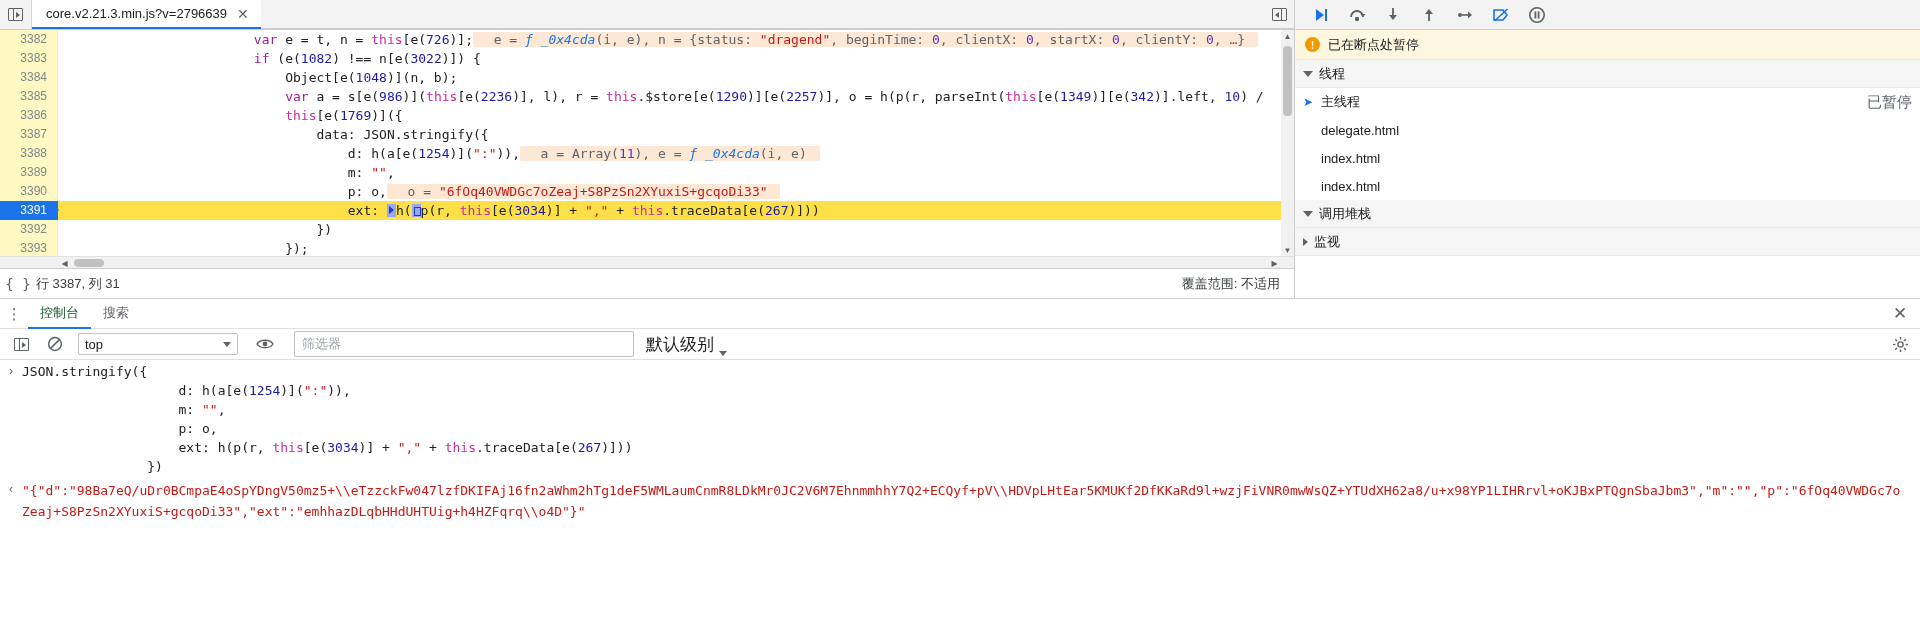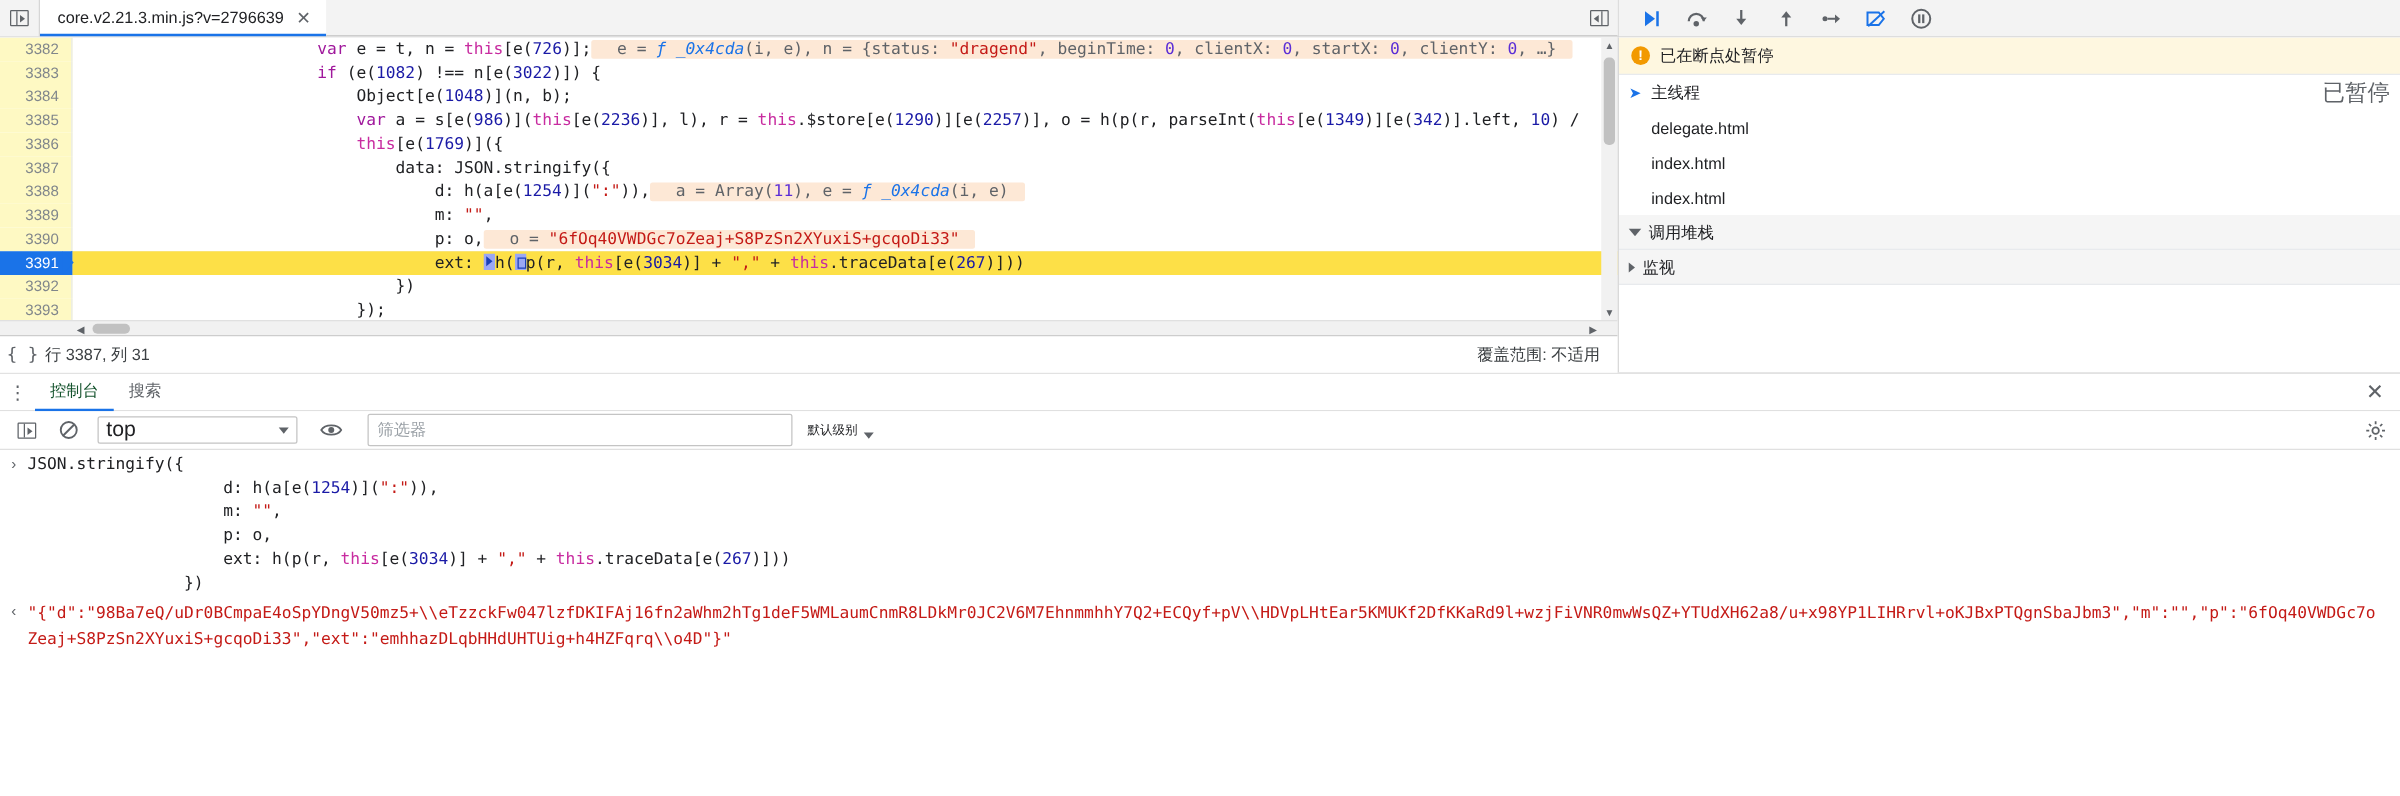--- a/index.html
+++ b/index.html
@@ -145,44 +145,44 @@
   .caret { width: 0; height: 0; border-left: 5px solid #5f6368; border-top: 4px solid transparent; border-bottom: 4px solid transparent; }
   .caret.open { border-left: 5px solid transparent; border-right: 5px solid transparent; border-top: 6px solid #5f6368; border-bottom: 0; }
   .sb-row {
     display: flex; align-items: center; height: 28px; padding: 0 8px 0 26px;
     font-size: 13px; color: #202124; position: relative;
   }
   .sb-row.thread { font-weight: normal; }
   .sb-row .thr-arrow {
     position: absolute; left: 8px; color: #1a73e8; font-size: 12px;
   }
-  .sb-row .status { margin-left: auto; color: #5f6368; font-size: 18px; }
+  .sb-row .status { margin-left: auto; color: #5f6368; font-size: 15px; }
 
   
   .console { flex: 1; display: flex; flex-direction: column; border-top: 1px solid #cdcdcd; background: #ffffff; min-height: 0; }
   .console-tabs { height: 30px; display: flex; align-items: center; border-bottom: 1px solid #e0e0e0; background: #ffffff; }
   .kebab { width: 28px; display: flex; align-items: center; justify-content: center; color: #5f6368; font-size: 15px; letter-spacing: 0; }
   .ctab { padding: 0 12px; height: 30px; display: flex; align-items: center; font-size: 13px; color: #5f6368; border-bottom: 2px solid transparent; }
   .ctab.sel { color: #14532d; border-bottom: 2px solid #1a73e8; }
   .console-close { margin-left: auto; width: 40px; display: flex; align-items: center; justify-content: center; color: #5f6368; font-size: 17px; }
 
   .console-filters { height: 31px; display: flex; align-items: center; gap: 0; border-bottom: 1px solid #e0e0e0; background: #ffffff; padding-left: 4px; }
   .cf-btn { width: 34px; height: 31px; display: flex; align-items: center; justify-content: center; }
   .ctx-select {
     display: flex; align-items: center; width: 160px; height: 22px; margin-left: 6px;
-    border: 1px solid #c4c4c4; border-radius: 2px; padding: 0 6px; font-size: 17px; color: #202124; background: #fff;
+    border: 1px solid #c4c4c4; border-radius: 2px; padding: 0 6px; font-size: 13px; color: #202124; background: #fff;
   }
   .ctx-select .cs-caret { margin-left: auto; width: 0; height: 0; border-left: 4px solid transparent; border-right: 4px solid transparent; border-top: 5px solid #5f6368; }
   .filter-input {
     width: 340px; height: 22px; margin-left: 12px; border: 1px solid #c4c4c4; border-radius: 2px;
     padding: 12px 7px; font-size: 13px; color: #404040; background: #fff;
     font-family: Liberation Serif, serif;
   }
   .filter-input::placeholder { color: #9aa0a6; }
-  .level-select { margin-left: 12px; display: flex; align-items: flex-end; gap: 5px; font-size: 10px; color: #202124; }
+  .level-select { margin-left: 12px; display: flex; align-items: flex-end; gap: 5px; font-size: 17px; color: #202124; }
   .level-select .cs-caret { width: 0; height: 0; border-left: 4px solid transparent; border-right: 4px solid transparent; border-top: 5px solid #5f6368; }
   .cf-right { margin-left: auto; width: 40px; display: flex; align-items: center; justify-content: center; }
 
   .console-body { flex: 1; overflow: hidden; position: relative; font-family: "DejaVu Sans Mono", monospace; font-size: 13px; }
   .c-entry { display: flex; padding: 2px 0 2px 0; }
   .c-gutter { width: 22px; min-width: 22px; text-align: center; color: #5f6368; font-size: 12px; line-height: 19px; font-family: "Liberation Sans", sans-serif; }
   .c-text { white-space: pre; line-height: 19px; color: #202124; }
   .c-result { color: #c41a16; white-space: pre-wrap; line-height: 21px; word-break: break-all; max-width: 1880px; }
 </style>
 </head>
@@ -291,20 +291,24 @@
         <div>行 3387, 列 31</div>
         <div class="coverage">覆盖范围: 不适用</div>
       </div>
     </div>
 
     <div class="sidebar">
       <div class="sb-paused">
         <span class="warn-ico">!</span>
         <span>已在断点处暂停</span>
       </div>
+      <div class="sb-section">
+        <span class="caret open"></span>
+        <span>线程</span>
+      </div>
       <div id="threads-list">
           <div class="sb-row thread">
             <span class="thr-arrow">➤</span>
             <span>主线程</span>
             <span class="status">已暂停</span>
           </div>
           <div class="sb-row thread">
             <span>delegate.html</span>
           </div>
           <div class="sb-row thread">

